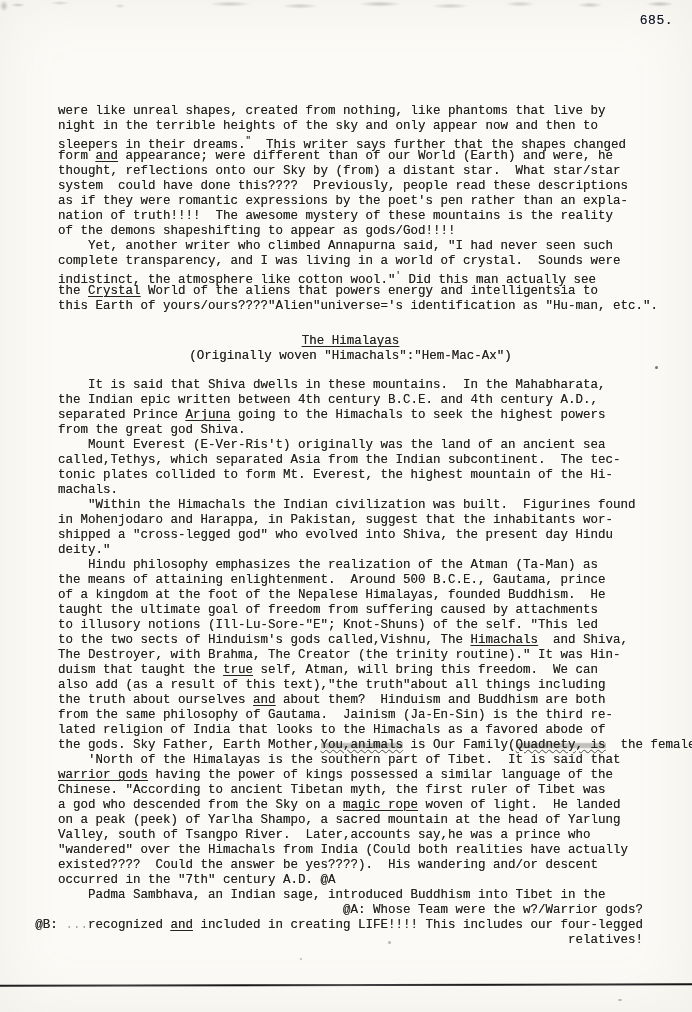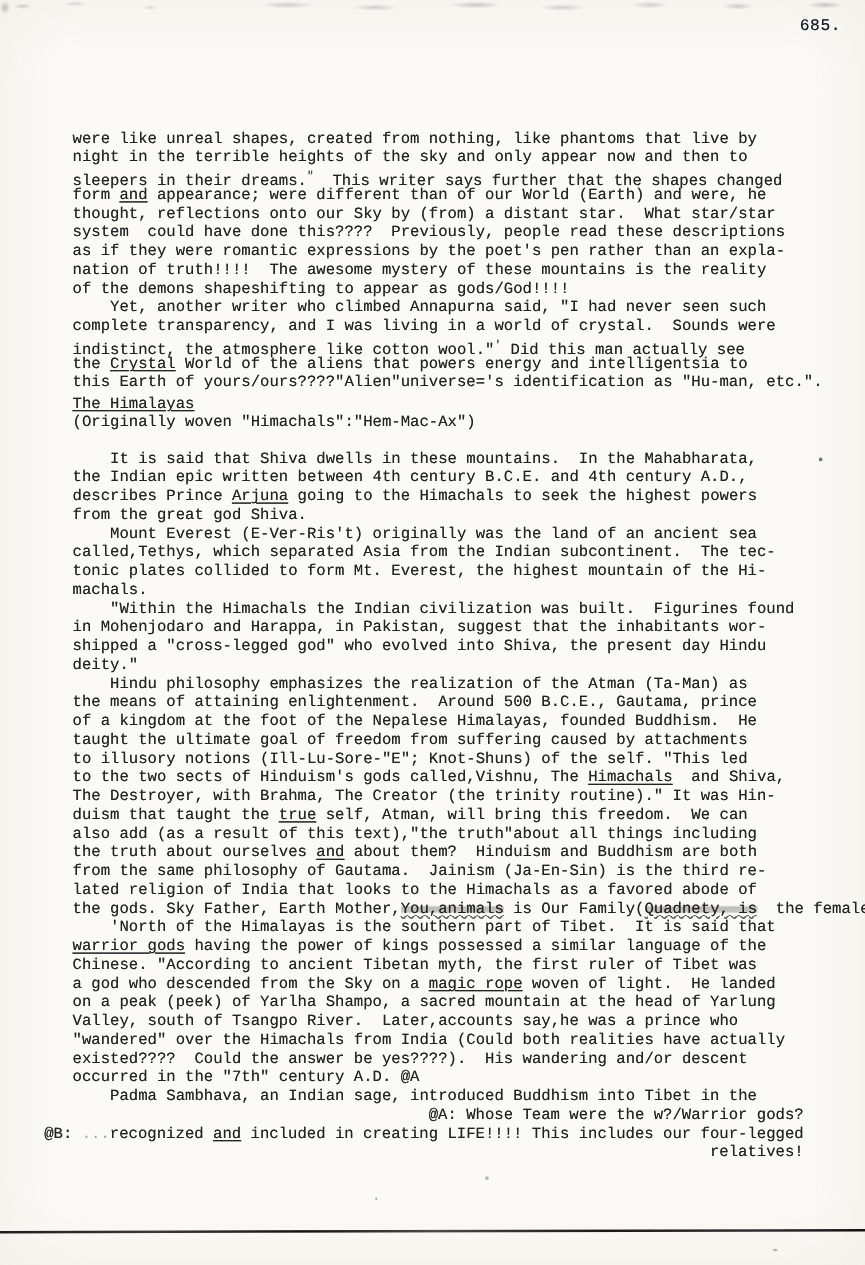--- a/index.html
+++ b/index.html
@@ -29,21 +29,21 @@
     position:absolute;top:13px;right:19px;
     font-size:13px;color:#0f172a;letter-spacing:.5px;
     text-shadow:0 0 .5px rgba(0,0,0,.5);
   }
   .doc{
     position:absolute;left:58px;top:104px;width:585px;
     font-size:12.5px;line-height:15px;color:#222;
     text-shadow:0 0 .5px rgba(10,10,10,.55);
   }
   .line{white-space:pre;height:15px;}
-  .block.heading{margin:2px 0 14px 0;text-align:left;}
+  .block.heading{margin:20px 0 14px 0;text-align:center;}
   .block.footnote{margin-left:-28px;text-align:right;}
   .u{text-decoration:underline;text-underline-offset:2px;text-decoration-thickness:1px;}
   .sup{font-size:9px;vertical-align:5px;color:#444;}
   .faint{color:#a8a49c;text-shadow:none;}
   .smudge{
     filter:blur(.35px);
     background:linear-gradient(transparent 30%, rgba(95,92,88,.38) 42%, rgba(95,92,88,.34) 68%, transparent 78%);
     text-decoration:underline wavy rgba(70,70,70,.5) 1px;
   }
   .bottom-edge{
@@ -82,21 +82,21 @@
         <div class="line"><span>the </span><span class="u">Crystal</span><span> World of the aliens that powers energy and intelligentsia to</span></div>
         <div class="line"><span>this Earth of yours/ours????"Alien"universe='s identification as "Hu-man, etc.".</span></div>
       </div>
       <div class="block heading">
         <div class="line"><span class="u">The Himalayas</span></div>
         <div class="line"><span>(Originally woven "Himachals":"Hem-Mac-Ax")</span></div>
       </div>
       <div class="block paragraph">
         <div class="line"><span>    It is said that Shiva dwells in these mountains.  In the Mahabharata,</span></div>
         <div class="line"><span>the Indian epic written between 4th century B.C.E. and 4th century A.D.,</span></div>
-        <div class="line"><span>describes Prince </span><span class="u">Arjuna</span><span> going to the Himachals to seek the highest powers</span></div>
+        <div class="line"><span>separated Prince </span><span class="u">Arjuna</span><span> going to the Himachals to seek the highest powers</span></div>
         <div class="line"><span>from the great god Shiva.</span></div>
       </div>
       <div class="block paragraph">
         <div class="line"><span>    Mount Everest (E-Ver-Ris't) originally was the land of an ancient sea</span></div>
         <div class="line"><span>called,Tethys, which separated Asia from the Indian subcontinent.  The tec-</span></div>
         <div class="line"><span>tonic plates collided to form Mt. Everest, the highest mountain of the Hi-</span></div>
         <div class="line"><span>machals.</span></div>
       </div>
       <div class="block paragraph">
         <div class="line"><span>    "Within the Himachals the Indian civilization was built.  Figurines found</span></div>

